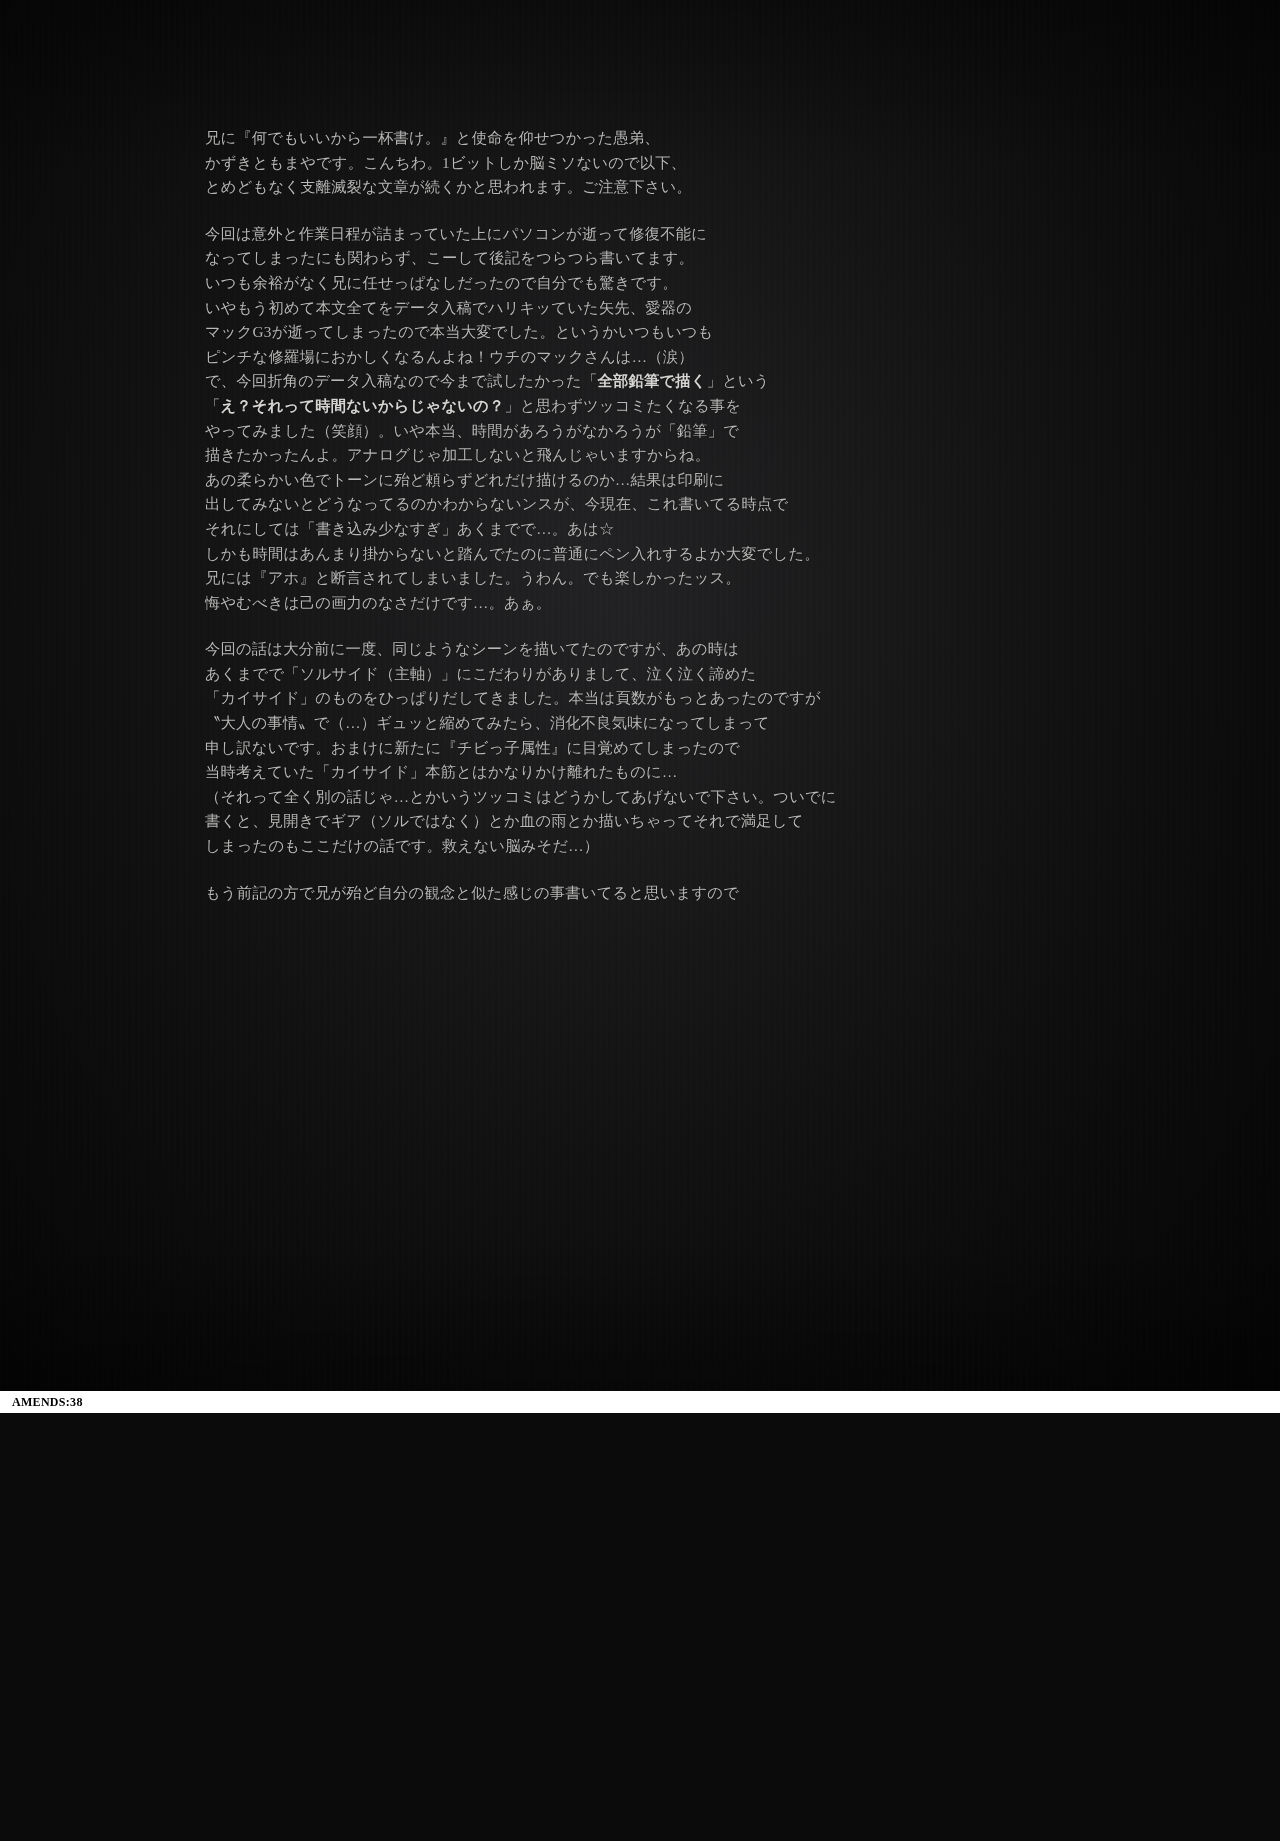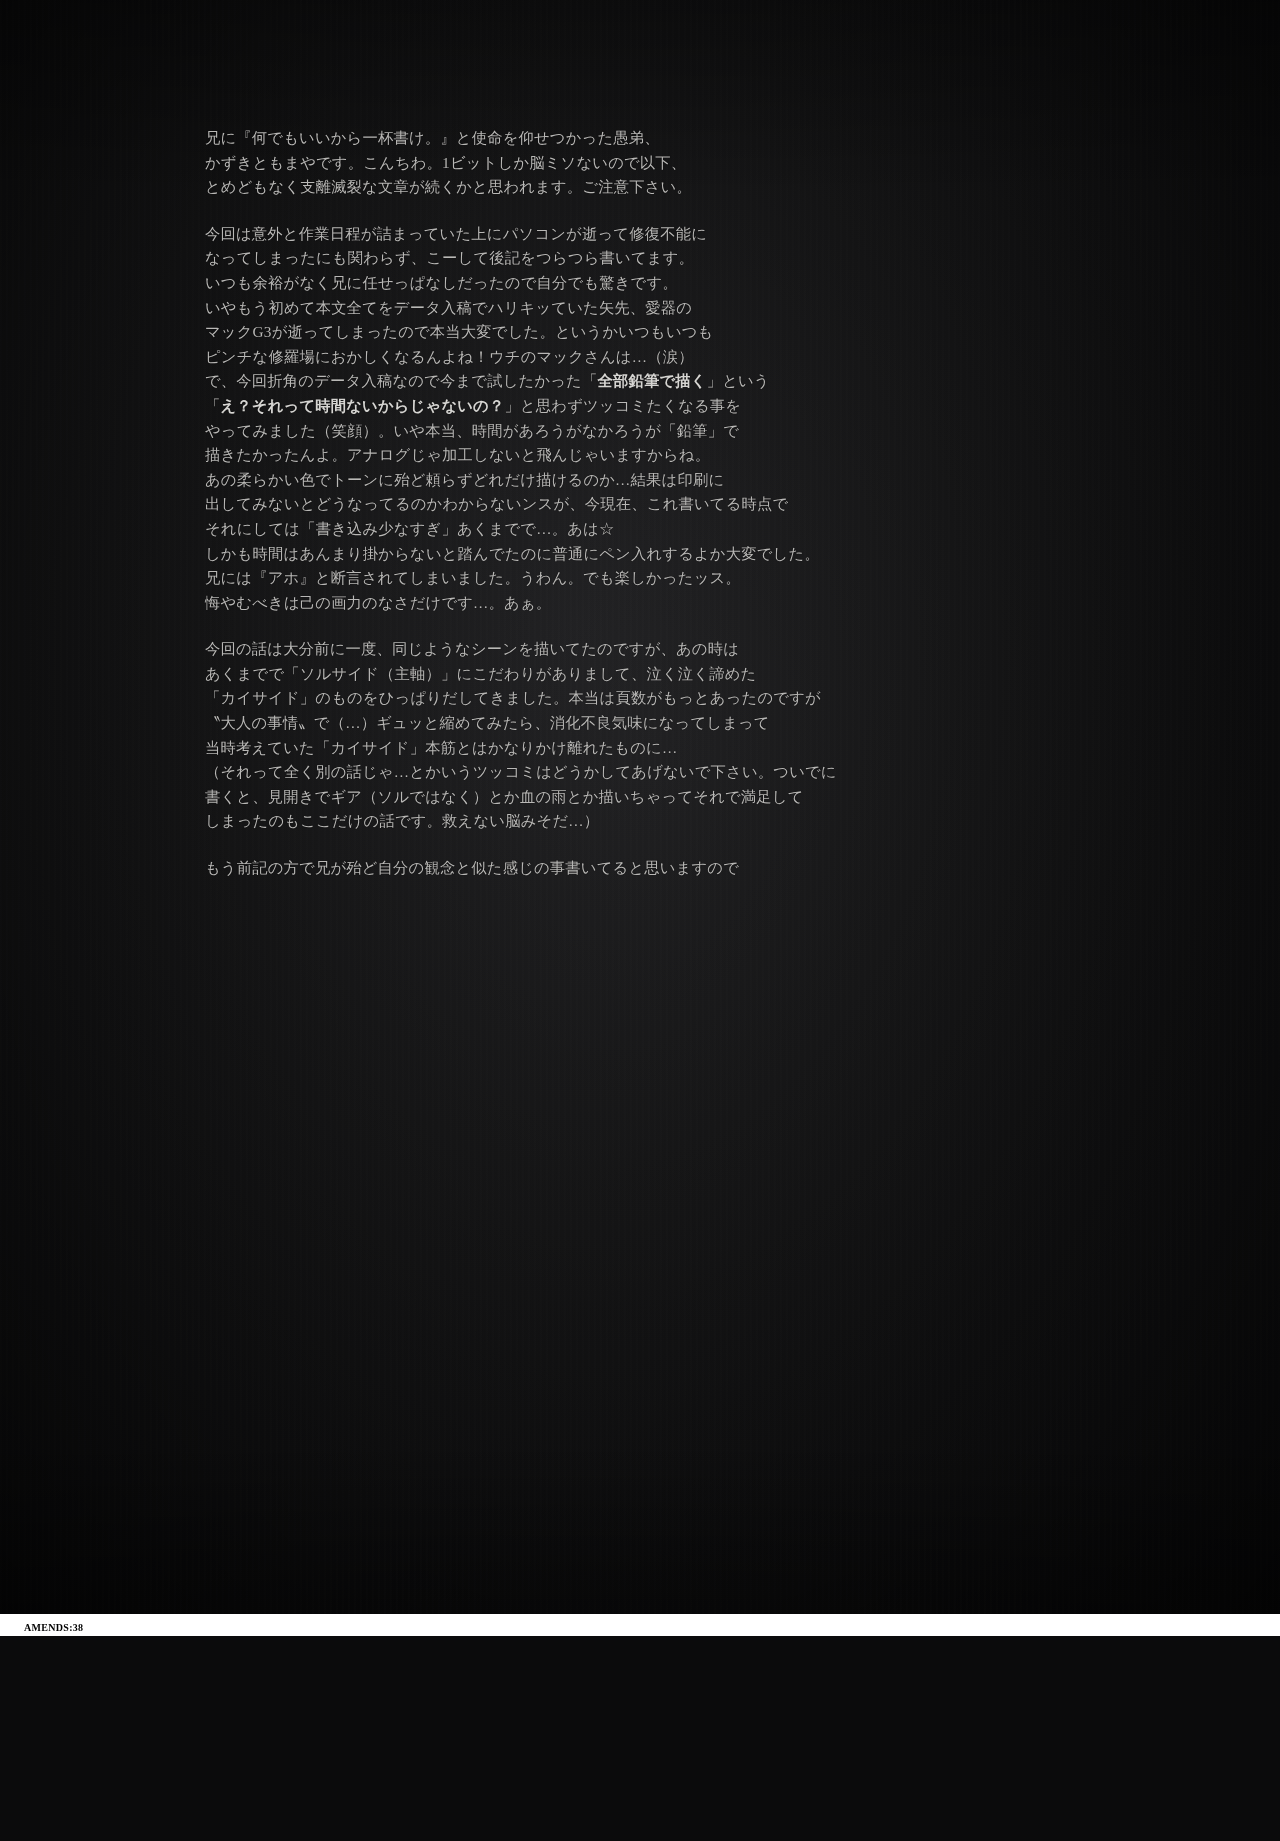--- a/index.html
+++ b/index.html
@@ -3,21 +3,21 @@
 <meta charset="utf-8">
 <style>
   html, body {
     margin: 0;
     padding: 0;
     background: #0b0b0c;
   }
   .page {
     position: relative;
     width: 1280px;
-    height: 1636px;
+    height: 1413px;
     background:
       radial-gradient(ellipse at 45% 38%, #1f1f21 0%, #161617 38%, #101011 65%, #0a0a0b 100%),
       #0c0c0d;
     overflow: hidden;
     font-family: "Liberation Serif", serif;
   }
   
   .page::before {
     content: "";
     position: absolute;
@@ -88,25 +88,25 @@
     position: absolute;
     left: 0;
     bottom: 0;
     width: 1280px;
     height: 22px;
     background: #ffffff;
     z-index: 6;
   }
   .footer-label {
     position: absolute;
-    left: 24px;
+    left: 12px;
     bottom: 3px;
     font-family: "Liberation Serif", serif;
     font-weight: bold;
-    font-size: 10px;
+    font-size: 12px;
     color: #000000;
     letter-spacing: 0.3px;
     z-index: 7;
   }
 </style>
 </head>
 <body>
 
 <div class="page">
 
@@ -135,20 +135,21 @@
       <span class="ln">しかも時間はあんまり掛からないと踏んでたのに普通にペン入れするよか大変でした。</span>
       <span class="ln">兄には『アホ』と断言されてしまいました。うわん。でも楽しかったッス。</span>
       <span class="ln">悔やむべきは己の画力のなさだけです…。あぁ。</span>
     </p>
 
     <p>
       <span class="ln">今回の話は大分前に一度、同じようなシーンを描いてたのですが、あの時は</span>
       <span class="ln">あくまでで「ソルサイド（主軸）」にこだわりがありまして、泣く泣く諦めた</span>
       <span class="ln">「カイサイド」のものをひっぱりだしてきました。本当は頁数がもっとあったのですが</span>
       <span class="ln">〝大人の事情〟で（…）ギュッと縮めてみたら、消化不良気味になってしまって</span>
+      <span class="ln">申し訳ないです。おまけに新たに『チビっ子属性』に目覚めてしまったので</span>
       <span class="ln">当時考えていた「カイサイド」本筋とはかなりかけ離れたものに…</span>
       <span class="ln">（それって全く別の話じゃ…とかいうツッコミはどうかしてあげないで下さい。ついでに</span>
       <span class="ln">書くと、見開きでギア（ソルではなく）とか血の雨とか描いちゃってそれで満足して</span>
       <span class="ln">しまったのもここだけの話です。救えない脳みそだ…）</span>
     </p>
 
     <p>
       <span class="ln">もう前記の方で兄が殆ど自分の観念と似た感じの事書いてると思いますので</span>
     </p>
 

